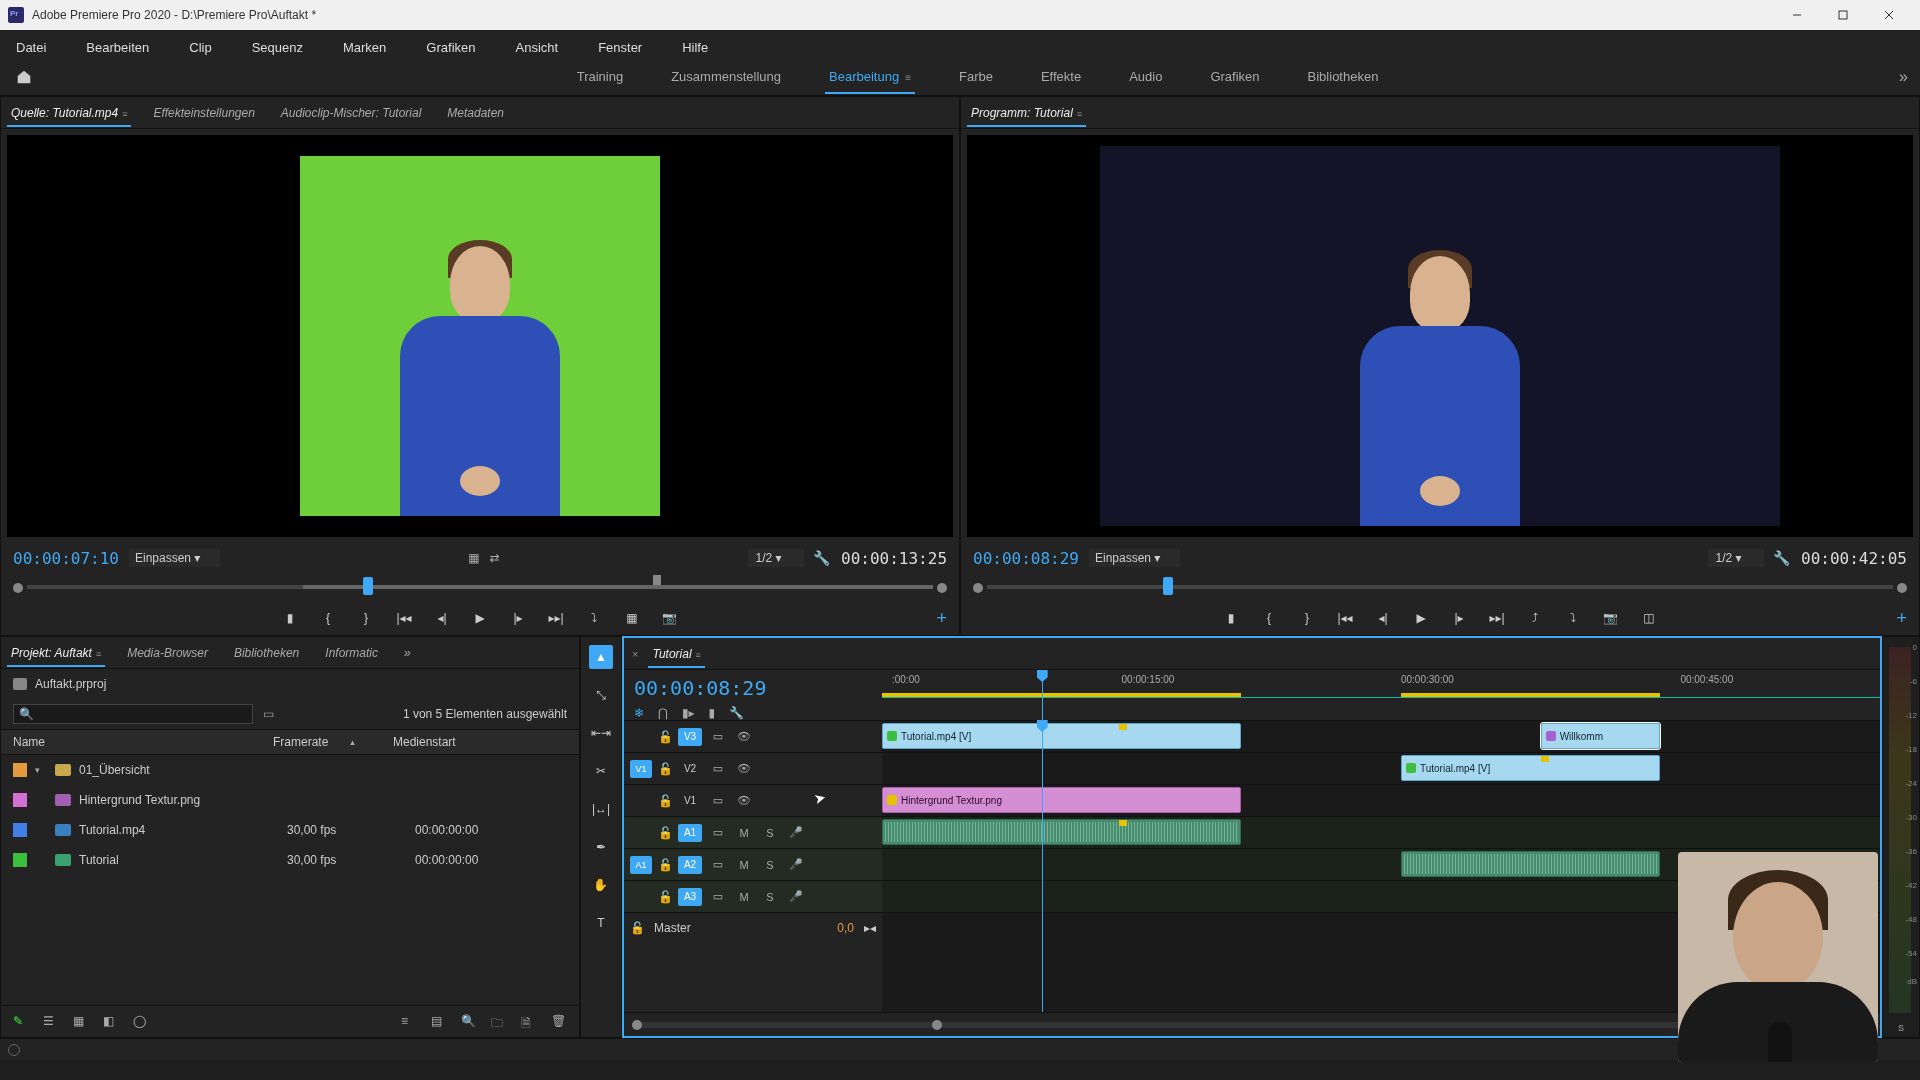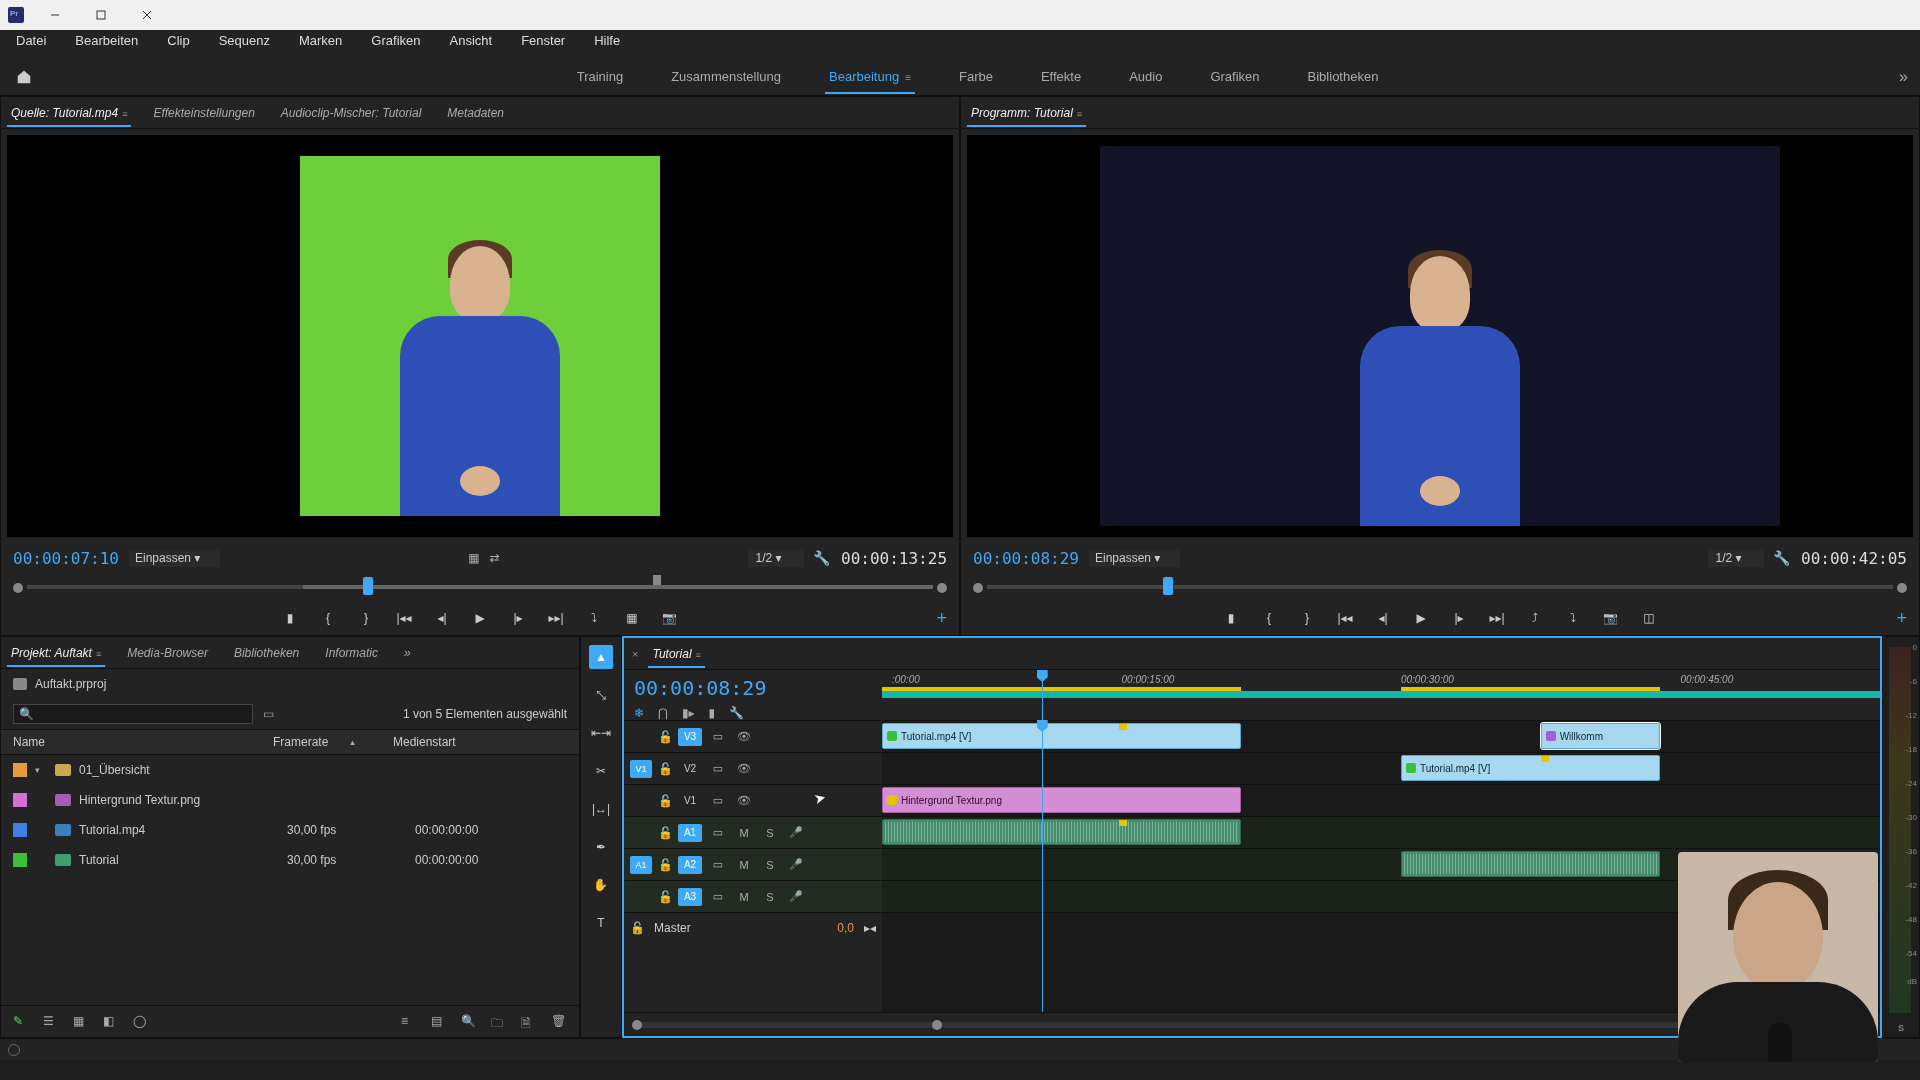--- a/index.html
+++ b/index.html
@@ -7,21 +7,21 @@
 
 
 .titlebar { height: 30px; background: #f0f0f0; color: #333; display: flex; align-items: center; padding: 0 8px; }
 .titlebar .app-icon { width: 16px; height: 16px; background: #2a2a6a; border-radius: 2px; margin-right: 8px; position: relative; }
 .titlebar .app-icon::after { content: "Pr"; color: #9a9aff; font-size: 8px; font-weight: bold; position: absolute; top: 2px; left: 2px; }
 .titlebar .title { flex: 1; font-size: 12px; }
 .titlebar .win-btn { width: 46px; height: 30px; display: flex; align-items: center; justify-content: center; cursor: pointer; }
 .titlebar .win-btn svg { width: 10px; height: 10px; }
 
 
-.menubar { height: 28px; background: #232323; display: flex; align-items: flex-end; padding: 6px 6px; gap: 9px; }
+.menubar { height: 28px; background: #232323; display: flex; align-items: flex-start; padding: 6px 6px; gap: 20px; }
 .menubar .menu-item { padding: 4px 10px; cursor: pointer; font-size: 13px; color: #ddd; }
 
 
 .workspacebar { height: 38px; background: #232323; border-bottom: 1px solid #111; display: flex; align-items: center; padding: 0 12px; gap: 40px; }
 .workspacebar .home-btn { width: 24px; height: 24px; display: flex; align-items: center; justify-content: center; margin-right: 20px; }
 .workspacebar .ws-tabs { display: flex; gap: 40px; margin: 0 auto; }
 .workspacebar .ws-tab { padding: 10px 4px; cursor: pointer; font-size: 13px; color: #aaa; position: relative; }
 .workspacebar .ws-tab.active { color: #3fa9f5; }
 .workspacebar .ws-tab.active::after { content: ""; position: absolute; left: 0; right: 0; bottom: 0; height: 2px; background: #3fa9f5; }
 .workspacebar .ws-tab .burger { margin-left: 6px; font-size: 10px; color: #888; }
@@ -105,21 +105,21 @@
 
 .timeline-panel { flex: 1; display: flex; }
 .tl-header-bar { height: 32px; display: flex; align-items: center; padding: 0 8px; gap: 10px; border-bottom: 1px solid #111; }
 .tl-header-bar .close-x { color: #888; cursor: pointer; font-size: 11px; }
 .tl-content { flex: 1; display: flex; flex-direction: column; position: relative; }
 .tl-top { display: flex; height: 50px; }
 .tl-tc-block { width: 258px; padding: 6px 10px; }
 .tl-tc-block .tc { font-size: 20px; }
 .tl-icons-row { display: flex; gap: 14px; margin-top: 6px; color: #aaa; }
 .tl-ruler-wrap { flex: 1; position: relative; }
-.tl-ruler { height: 28px; position: relative; border-bottom: 7px solid #14b8a6; font-style: italic; }
+.tl-ruler { height: 28px; position: relative; border-bottom: 1px solid #14b8a6; }
 .tl-ruler .tick { position: absolute; top: 4px; font-size: 10px; color: #aaa; }
 .tl-ruler .yellow-bar { position: absolute; bottom: 0; height: 4px; background: #e6c200; }
 .tl-playhead { position: absolute; top: 0; bottom: 0; width: 1px; background: #3fa9f5; z-index: 5; }
 .tl-playhead::before { content: ""; position: absolute; top: 0; left: -5px; width: 11px; height: 12px; background: #3fa9f5; clip-path: polygon(0 0, 100% 0, 100% 60%, 50% 100%, 0 60%); }
 
 .tl-tracks { flex: 1; display: flex; }
 .tl-track-headers { width: 258px; background: #232323; }
 .tl-track-lanes { flex: 1; position: relative; background: #1a1a1a; }
 .trk-row { display: flex; align-items: center; height: 32px; border-top: 1px solid #111; padding: 0 6px; gap: 6px; }
 .trk-row.audio { background: #232b23; }
@@ -164,20 +164,21 @@
 
 .statusbar { height: 22px; background: #232323; border-top: 1px solid #111; display: flex; align-items: center; padding: 0 8px; }
 .statusbar .sicon { width: 12px; height: 12px; border: 1px solid #666; border-radius: 50%; }
 .cursor-arrow { position: absolute; top: 790px; left: 814px; color: #fff; font-size: 14px; z-index: 20; pointer-events: none; transform: rotate(-15deg); }
 </style>
 </head>
 <body>
 
 <div class="titlebar">
   <div class="app-icon"></div>
+  <div class="title">Adobe Premiere Pro 2020 - D:\Premiere Pro\Auftakt *</div>
   <div class="win-btn">
       <svg viewBox="0 0 10 10">
         <line x1="1" y1="5" x2="9" y2="5" stroke="#333" stroke-width="1"></line>
       </svg>
     </div>
   <div class="win-btn">
       <svg viewBox="0 0 10 10">
         <rect x="1" y="1" width="8" height="8" fill="none" stroke="#333" stroke-width="1"></rect>
       </svg>
     </div>

